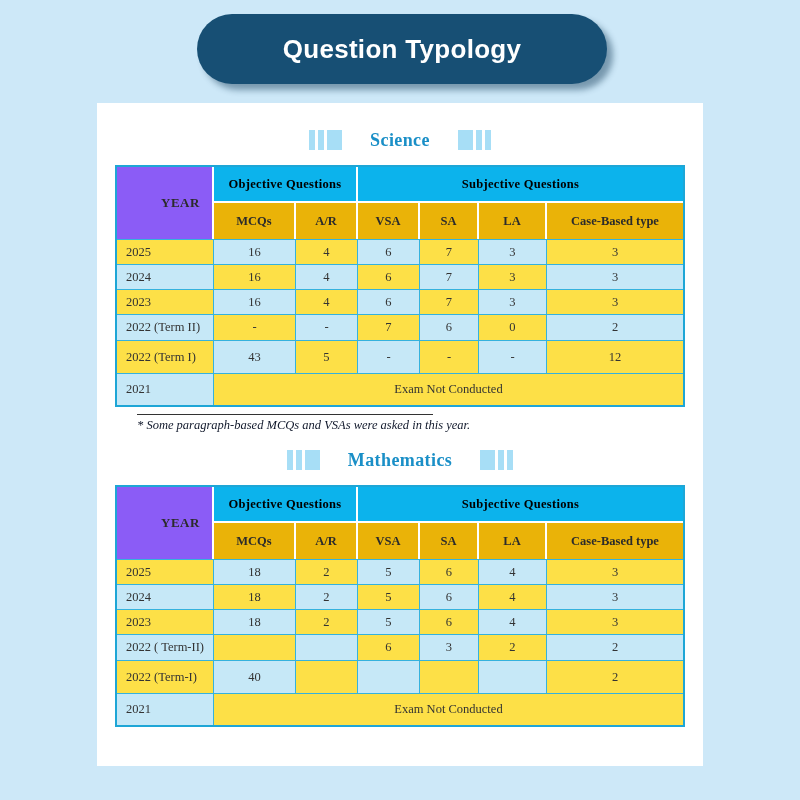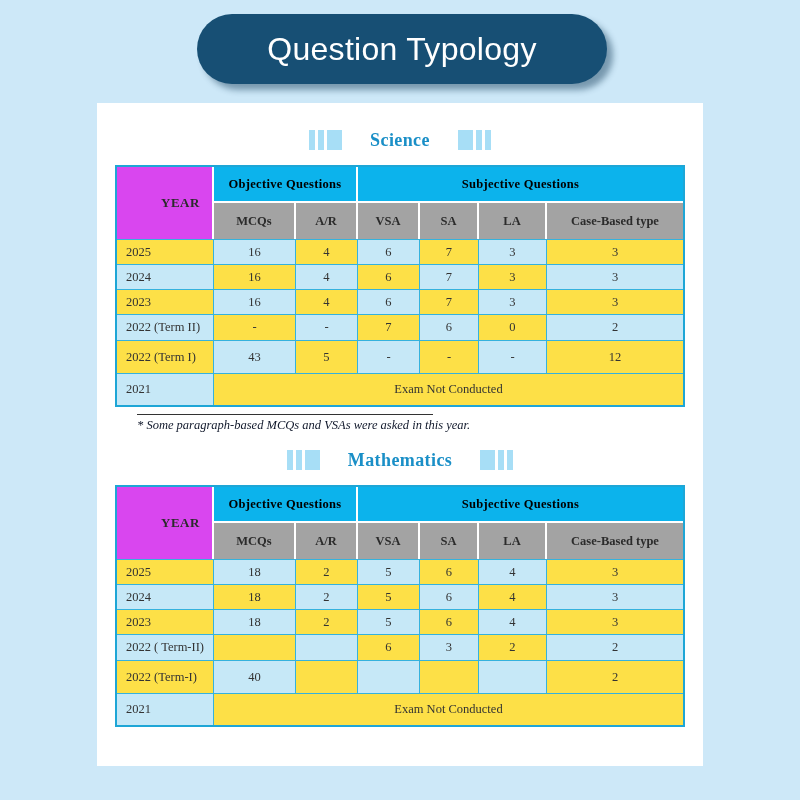--- a/index.html
+++ b/index.html
@@ -2,45 +2,45 @@
 <html><head>
 <meta charset="utf-8">
 <style>
   html,body{margin:0;padding:0;}
   .page{position:relative;width:800px;height:800px;background:#cde8f8;overflow:hidden;
         font-family:"Liberation Serif",serif;}
   
   .banner{position:absolute;left:197px;top:14px;width:410px;height:70px;background:#174f74;
           border-radius:35px;display:flex;align-items:center;justify-content:center;
           box-shadow:6px 6px 6px rgba(16,55,85,0.45);}
-  .banner span{color:#ffffff;font-family:"Liberation Sans",sans-serif;font-weight:normal;
-               font-size:32px;letter-spacing:.3px;}
+  .banner span{color:#ffffff;font-family:"Liberation Sans",sans-serif;font-weight:bold;
+               font-size:26px;letter-spacing:.3px;}
   
   .logo{position:absolute;left:710px;top:28px;width:56px;height:56px;}
   
   .card{position:absolute;left:97px;top:103px;width:606px;height:663px;background:#ffffff;
         padding-top:26px;box-sizing:border-box;}
   
   .sec-title{display:flex;align-items:center;justify-content:center;gap:28px;height:22px;
              margin-bottom:14px;}
   .sec-title .txt{color:#1a8fc7;font-weight:bold;font-size:18px;letter-spacing:.4px;}
   .bars{display:flex;align-items:center;gap:3px;}
   .bars i{display:block;width:6px;height:20px;background:#a7def6;}
   .bars b{display:block;width:15px;height:20px;background:#a7def6;}
   
   table{border-collapse:separate;border-spacing:0;table-layout:fixed;width:566px;
         margin:0 auto;border:2px solid #1ea6d6;}
   col.c-year{width:97px}col.c-mcq{width:82px}col.c-ar{width:62px}col.c-vsa{width:62px}
   col.c-sa{width:59px}col.c-la{width:68px}col.c-case{width:136px}
   thead tr{height:36px;}
   th{font-size:12.5px;font-weight:bold;color:#2b2b2b;padding:0;}
-  th.year-h{background:#d946ef;border-right:2px solid #ffffff;font-size:13px;letter-spacing:.5px;padding-left:32px;}
+  th.year-h{background:#8b5cf6;border-right:2px solid #ffffff;font-size:13px;letter-spacing:.5px;padding-left:32px;}
   th.band{background:#0cb3ec;color:#000000;border-bottom:2px solid #ffffff;letter-spacing:.3px;}
   th.band-obj{border-right:2px solid #ffffff;}
-  th.sub{background:#a3a3a3;border-right:2px solid #ffffff;}
+  th.sub{background:#eab308;border-right:2px solid #ffffff;}
   th.sub:last-child{border-right:none;}
   tbody tr{height:25px;}
   tbody tr:nth-child(4){height:26px;}
   tbody tr:nth-child(5){height:33px;}
   tbody tr:nth-child(6){height:32px;}
   tbody td{border-top:1px solid #35b2dd;border-right:1px solid #35b2dd;font-size:12.5px;
            color:#333333;text-align:center;padding:0;}
   tbody td:last-child{border-right:none;}
   tbody td.year-cell{text-align:left;padding-left:9px;}
   td.cell-white{background:#fde047;}

